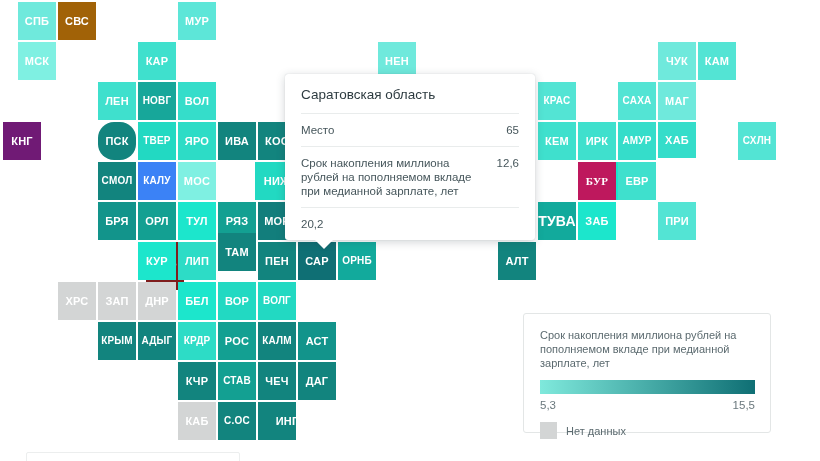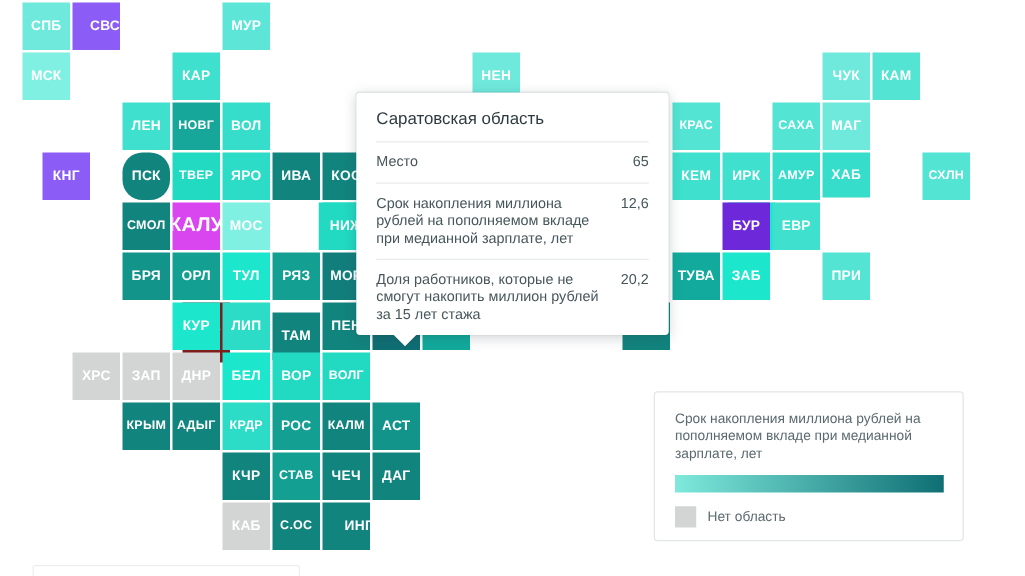--- a/index.html
+++ b/index.html
@@ -124,21 +124,21 @@
     z-index:5;
   }
 </style>
 </head>
 <body>
 
 <div id="map-canvas">
     <div class="tile" style="left: 18px; top: 2px; width: 38px; height: 38px; background: rgb(111, 233, 220);">
       <span>СПБ</span>
     </div>
-    <div class="tile" style="left: 58px; top: 2px; width: 38px; height: 38px; background: #8b5cf6; justify-content: flex-end;">
+    <div class="tile" style="left: 58px; top: 2px; width: 38px; height: 38px; background: #a16207;">
       <span>СВС</span>
     </div>
     <div class="tile" style="left: 178px; top: 2px; width: 38px; height: 38px; background: rgb(93, 230, 216);">
       <span>МУР</span>
     </div>
     <div class="tile" style="left: 18px; top: 42px; width: 38px; height: 38px; background: rgb(127, 240, 226);">
       <span>МСК</span>
     </div>
     <div class="tile" style="left: 138px; top: 42px; width: 38px; height: 38px; background: rgb(63, 224, 205);">
       <span>КАР</span>
@@ -163,21 +163,21 @@
     </div>
     <div class="tile" style="left: 538px; top: 82px; width: 38px; height: 38px; background: rgb(83, 228, 212); font-size: 10px;">
       <span>КРАС</span>
     </div>
     <div class="tile" style="left: 618px; top: 82px; width: 38px; height: 38px; background: rgb(83, 228, 212); font-size: 10px;">
       <span>САХА</span>
     </div>
     <div class="tile" style="left: 658px; top: 82px; width: 38px; height: 38px; background: rgb(111, 233, 220);">
       <span>МАГ</span>
     </div>
-    <div class="tile" style="left: 34px; top: 122px; width: 38px; height: 38px; background: #8b5cf6;">
+    <div class="tile" style="left: 3px; top: 122px; width: 38px; height: 38px; background: #701a75;">
       <span>КНГ</span>
     </div>
     <div class="tile" style="left: 98px; top: 122px; width: 38px; height: 38px; background: rgb(18, 132, 126); border-radius: 16px;">
       <span>ПСК</span>
     </div>
     <div class="tile" style="left: 138px; top: 122px; width: 38px; height: 38px; background: rgb(34, 217, 194); font-size: 10px;">
       <span>ТВЕР</span>
     </div>
     <div class="tile" style="left: 178px; top: 122px; width: 38px; height: 38px; background: rgb(45, 220, 198);">
       <span>ЯРО</span>
@@ -199,75 +199,75 @@
     </div>
     <div class="tile" style="left: 658px; top: 122px; width: 38px; height: 36px; background: rgb(53, 221, 202);">
       <span>ХАБ</span>
     </div>
     <div class="tile" style="left: 738px; top: 122px; width: 38px; height: 38px; background: rgb(83, 228, 212); font-size: 10px;">
       <span>СХЛН</span>
     </div>
     <div class="tile" style="left: 98px; top: 162px; width: 38px; height: 38px; background: rgb(18, 132, 126); font-size: 10px;">
       <span>СМОЛ</span>
     </div>
-    <div class="tile" style="left: 138px; top: 162px; width: 38px; height: 38px; background: #d946ef; font-size: 16px;">
+    <div class="tile" style="left: 138px; top: 162px; width: 38px; height: 38px; background: #3b82f6; font-size: 10px;">
       <span>КАЛУ</span>
     </div>
     <div class="tile" style="left: 178px; top: 162px; width: 38px; height: 38px; background: rgb(127, 240, 226);">
       <span>МОС</span>
     </div>
     <div class="tile" style="left: 218px; top: 162px; width: 38px; height: 38px; background: rgb(34, 217, 194); margin-left: 37px;">
       <span>ВЛА</span>
     </div>
     <div class="tile" style="left: 258px; top: 162px; width: 38px; height: 38px; background: rgb(34, 217, 194);">
       <span>НИЖ</span>
     </div>
     <div class="tile" style="left: 538px; top: 162px; width: 38px; height: 38px; background: rgb(28, 230, 204); margin-left: 44px;">
       <span>ХАК</span>
     </div>
-    <div class="tile" style="left: 578px; top: 162px; width: 38px; height: 38px; background: #6d28d9;">
+    <div class="tile" style="left: 578px; top: 162px; width: 38px; height: 38px; background: #be185d; font-family: Liberation Serif, serif;">
       <span>БУР</span>
     </div>
     <div class="tile" style="left: 618px; top: 162px; width: 38px; height: 38px; background: rgb(63, 224, 205);">
       <span>ЕВР</span>
     </div>
     <div class="tile" style="left: 98px; top: 202px; width: 38px; height: 38px; background: rgb(18, 148, 139);">
       <span>БРЯ</span>
     </div>
     <div class="tile" style="left: 138px; top: 202px; width: 38px; height: 38px; background: rgb(19, 160, 146);">
       <span>ОРЛ</span>
     </div>
     <div class="tile" style="left: 178px; top: 202px; width: 38px; height: 38px; background: rgb(28, 230, 204);">
       <span>ТУЛ</span>
     </div>
     <div class="tile" style="left: 218px; top: 202px; width: 38px; height: 38px; background: rgb(19, 160, 146);">
       <span>РЯЗ</span>
     </div>
     <div class="tile" style="left: 258px; top: 202px; width: 38px; height: 38px; background: rgb(18, 126, 124);">
       <span>МОР</span>
     </div>
-    <div class="tile" style="left: 538px; top: 202px; width: 38px; height: 38px; background: rgb(18, 170, 156); font-size: 11px;">
+    <div class="tile" style="left: 538px; top: 202px; width: 38px; height: 38px; background: rgb(18, 170, 156); font-size: 14px;">
       <span>ТУВА</span>
     </div>
     <div class="tile" style="left: 578px; top: 202px; width: 38px; height: 38px; background: rgb(28, 230, 204);">
       <span>ЗАБ</span>
     </div>
     <div class="tile" style="left: 658px; top: 202px; width: 38px; height: 38px; background: rgb(83, 228, 212);">
       <span>ПРИ</span>
     </div>
     <div class="tile nodata" style="left: 98px; top: 242px; width: 38px; height: 48px; background: #7f1d1d; margin-left: 48px;">
       <span>ЛНР</span>
     </div>
     <div class="tile" style="left: 138px; top: 242px; width: 38px; height: 38px; background: rgb(28, 230, 204);">
       <span>КУР</span>
     </div>
     <div class="tile" style="left: 178px; top: 242px; width: 38px; height: 38px; background: rgb(45, 220, 198);">
       <span>ЛИП</span>
     </div>
-    <div class="tile" style="left: 218px; top: 250px; width: 38px; height: 38px; background: rgb(18, 132, 126);">
+    <div class="tile" style="left: 218px; top: 233px; width: 38px; height: 38px; background: rgb(18, 132, 126);">
       <span>ТАМ</span>
     </div>
     <div class="tile" style="left: 258px; top: 242px; width: 38px; height: 38px; background: rgb(18, 132, 126);">
       <span>ПЕН</span>
     </div>
     <div class="tile sel" style="left: 298px; top: 242px; width: 38px; height: 38px; background: rgb(15, 111, 116); z-index: 20;">
       <span>САР</span>
     </div>
     <div class="tile" style="left: 338px; top: 242px; width: 38px; height: 38px; background: rgb(18, 170, 156); font-size: 10px;">
       <span>ОРНБ</span>
@@ -338,28 +338,31 @@
   <div class="tip-title">Саратовская область</div>
   <div class="tip-row">
     <span class="lbl">Место</span>
     <span class="val">65</span>
   </div>
   <div class="tip-row">
     <span class="lbl">Срок накопления миллиона рублей на пополняемом вкладе при медианной зарплате, лет</span>
     <span class="val">12,6</span>
   </div>
   <div class="tip-row">
-    <span class="lbl">Доля работников, которые не смогут накопить миллион рублей за 15 лет стажа</span>
     <span class="val">20,2</span>
   </div>
   <div id="tip-arrow"></div>
 </div>
 
 <div id="legend">
   <div class="lg-title">Срок накопления миллиона рублей на пополняемом вкладе при медианной зарплате, лет</div>
   <div id="lg-gradient" style="background: linear-gradient(to right, rgb(127, 233, 220), rgb(15, 111, 116));"></div>
+  <div class="lg-scale">
+    <span>5,3</span>
+    <span>15,5</span>
+  </div>
   <div class="lg-nodata">
     <span class="lg-swatch" style="background: rgb(211, 213, 213);"></span>
-    <span>Нет область</span>
+    <span>Нет данных</span>
   </div>
 </div>
 
 <div id="bottom-frame"></div>
 
 </body></html>

